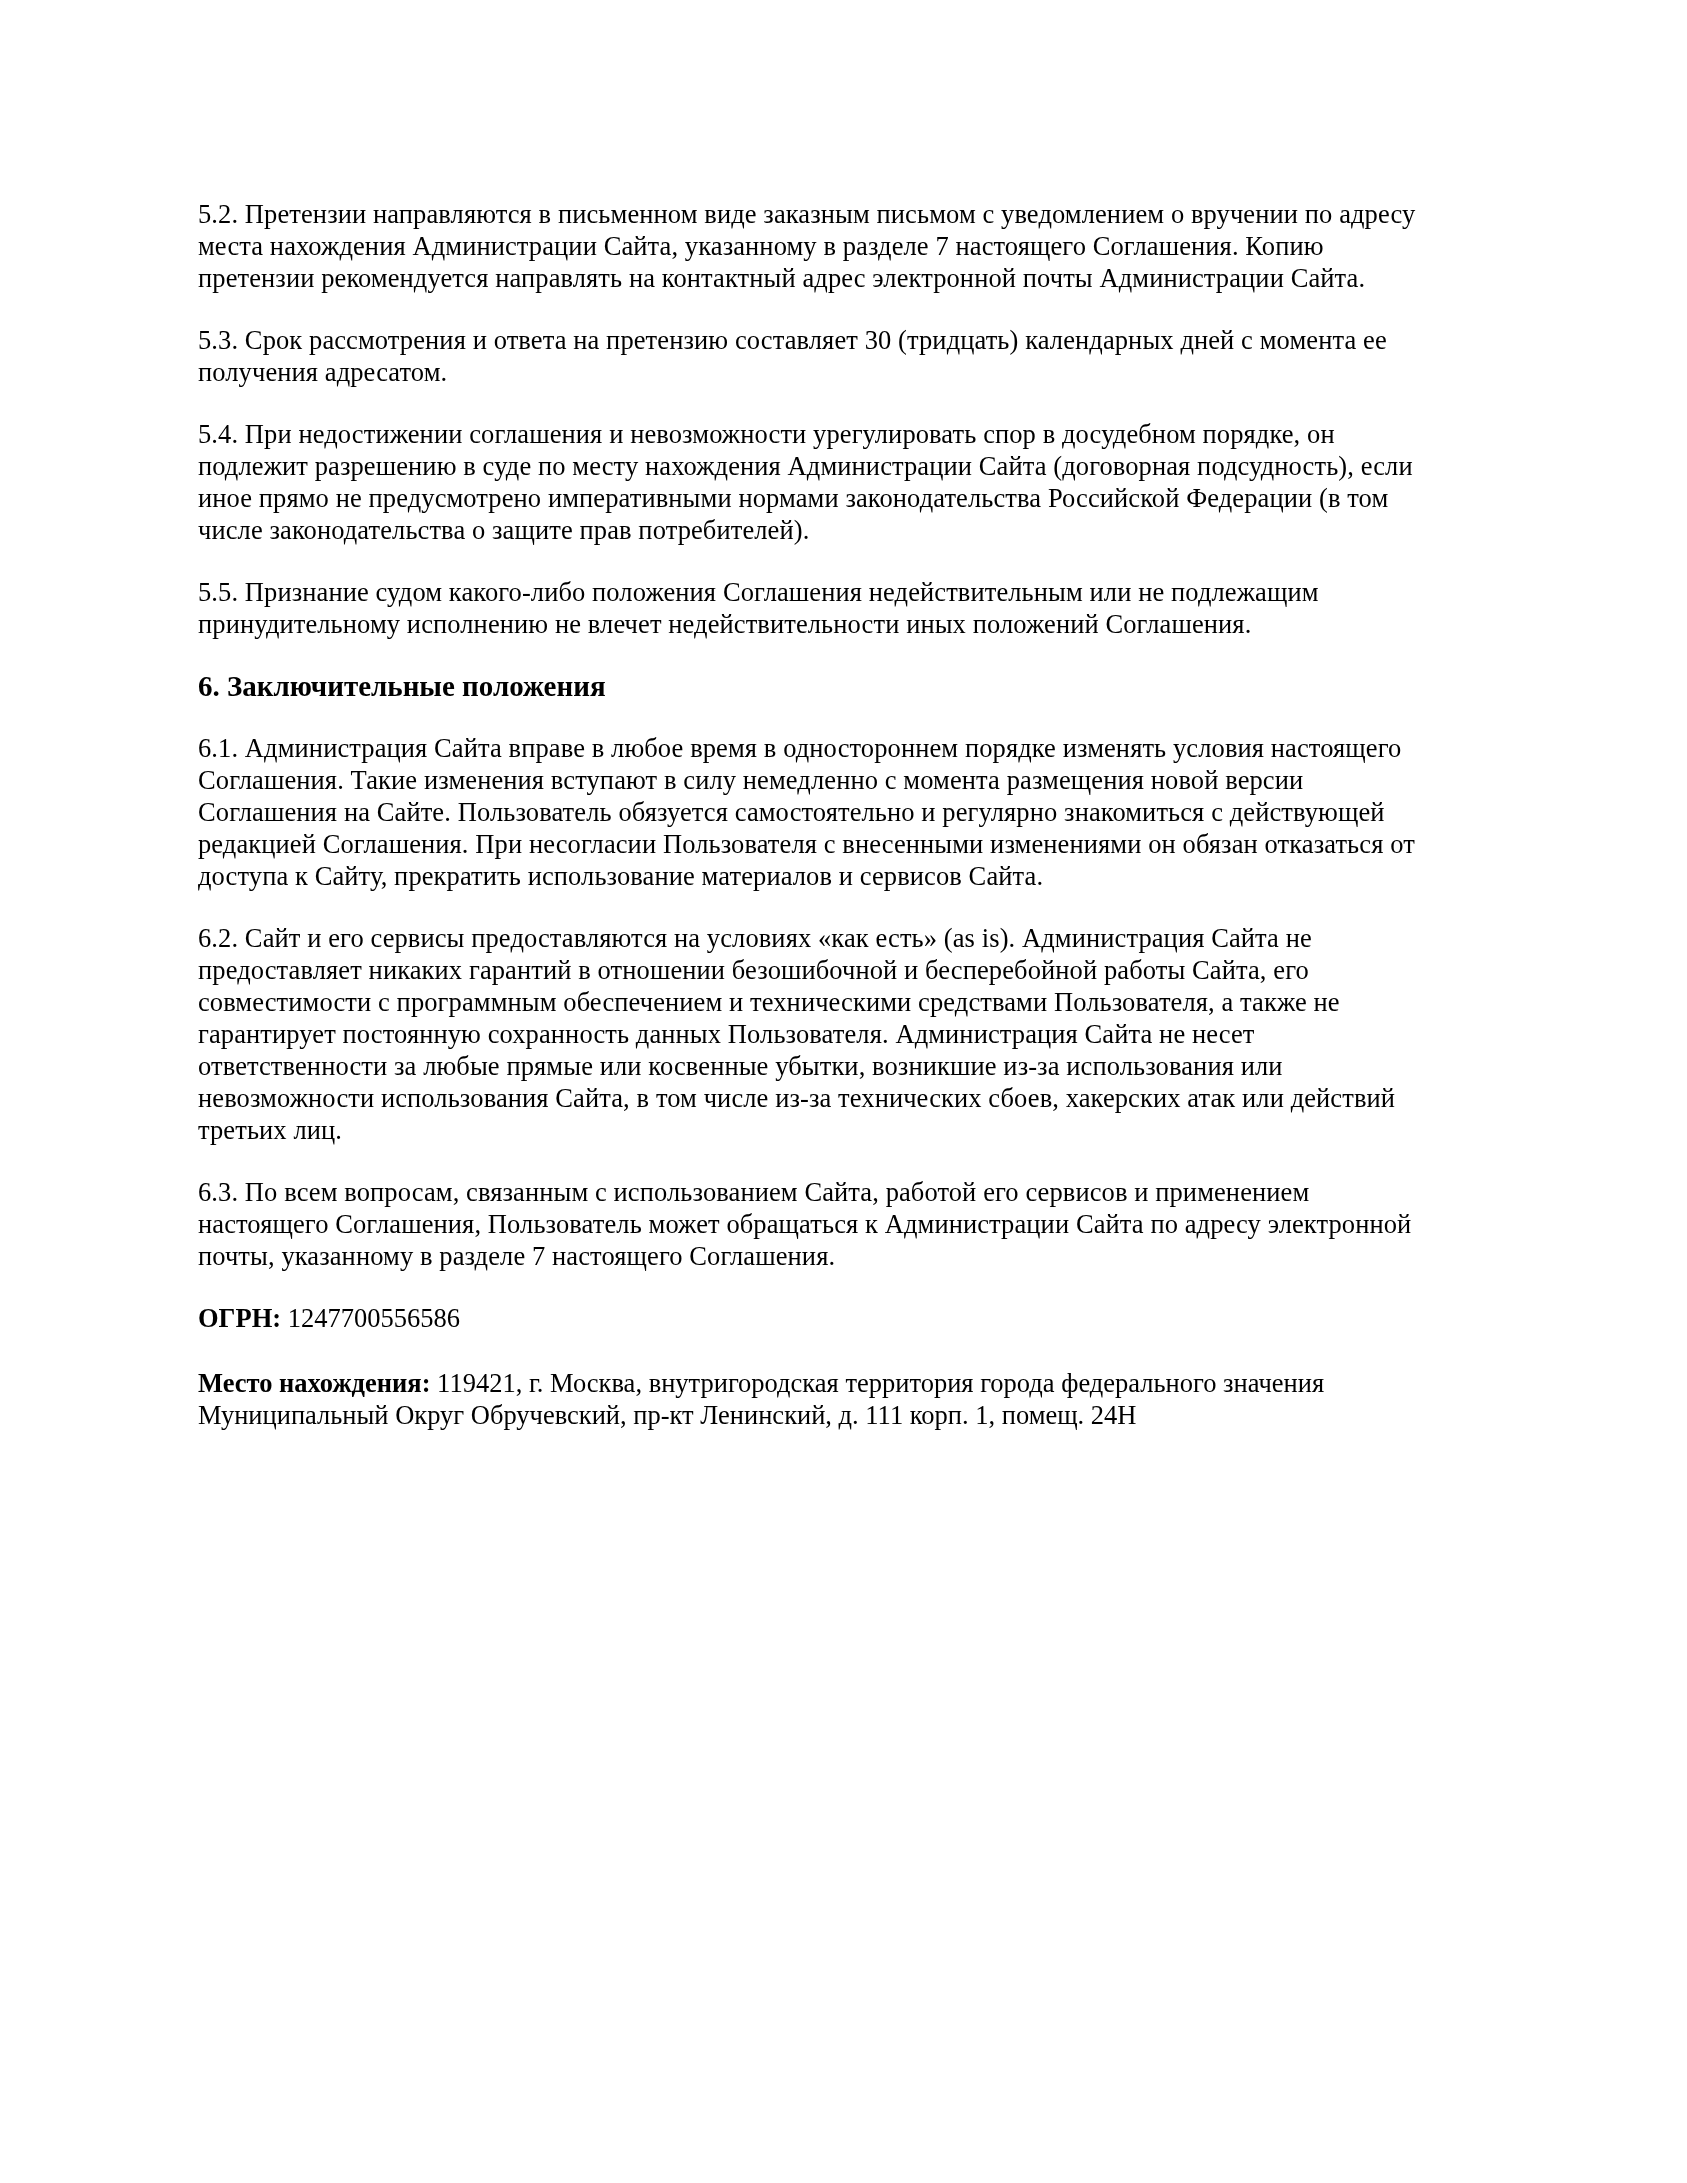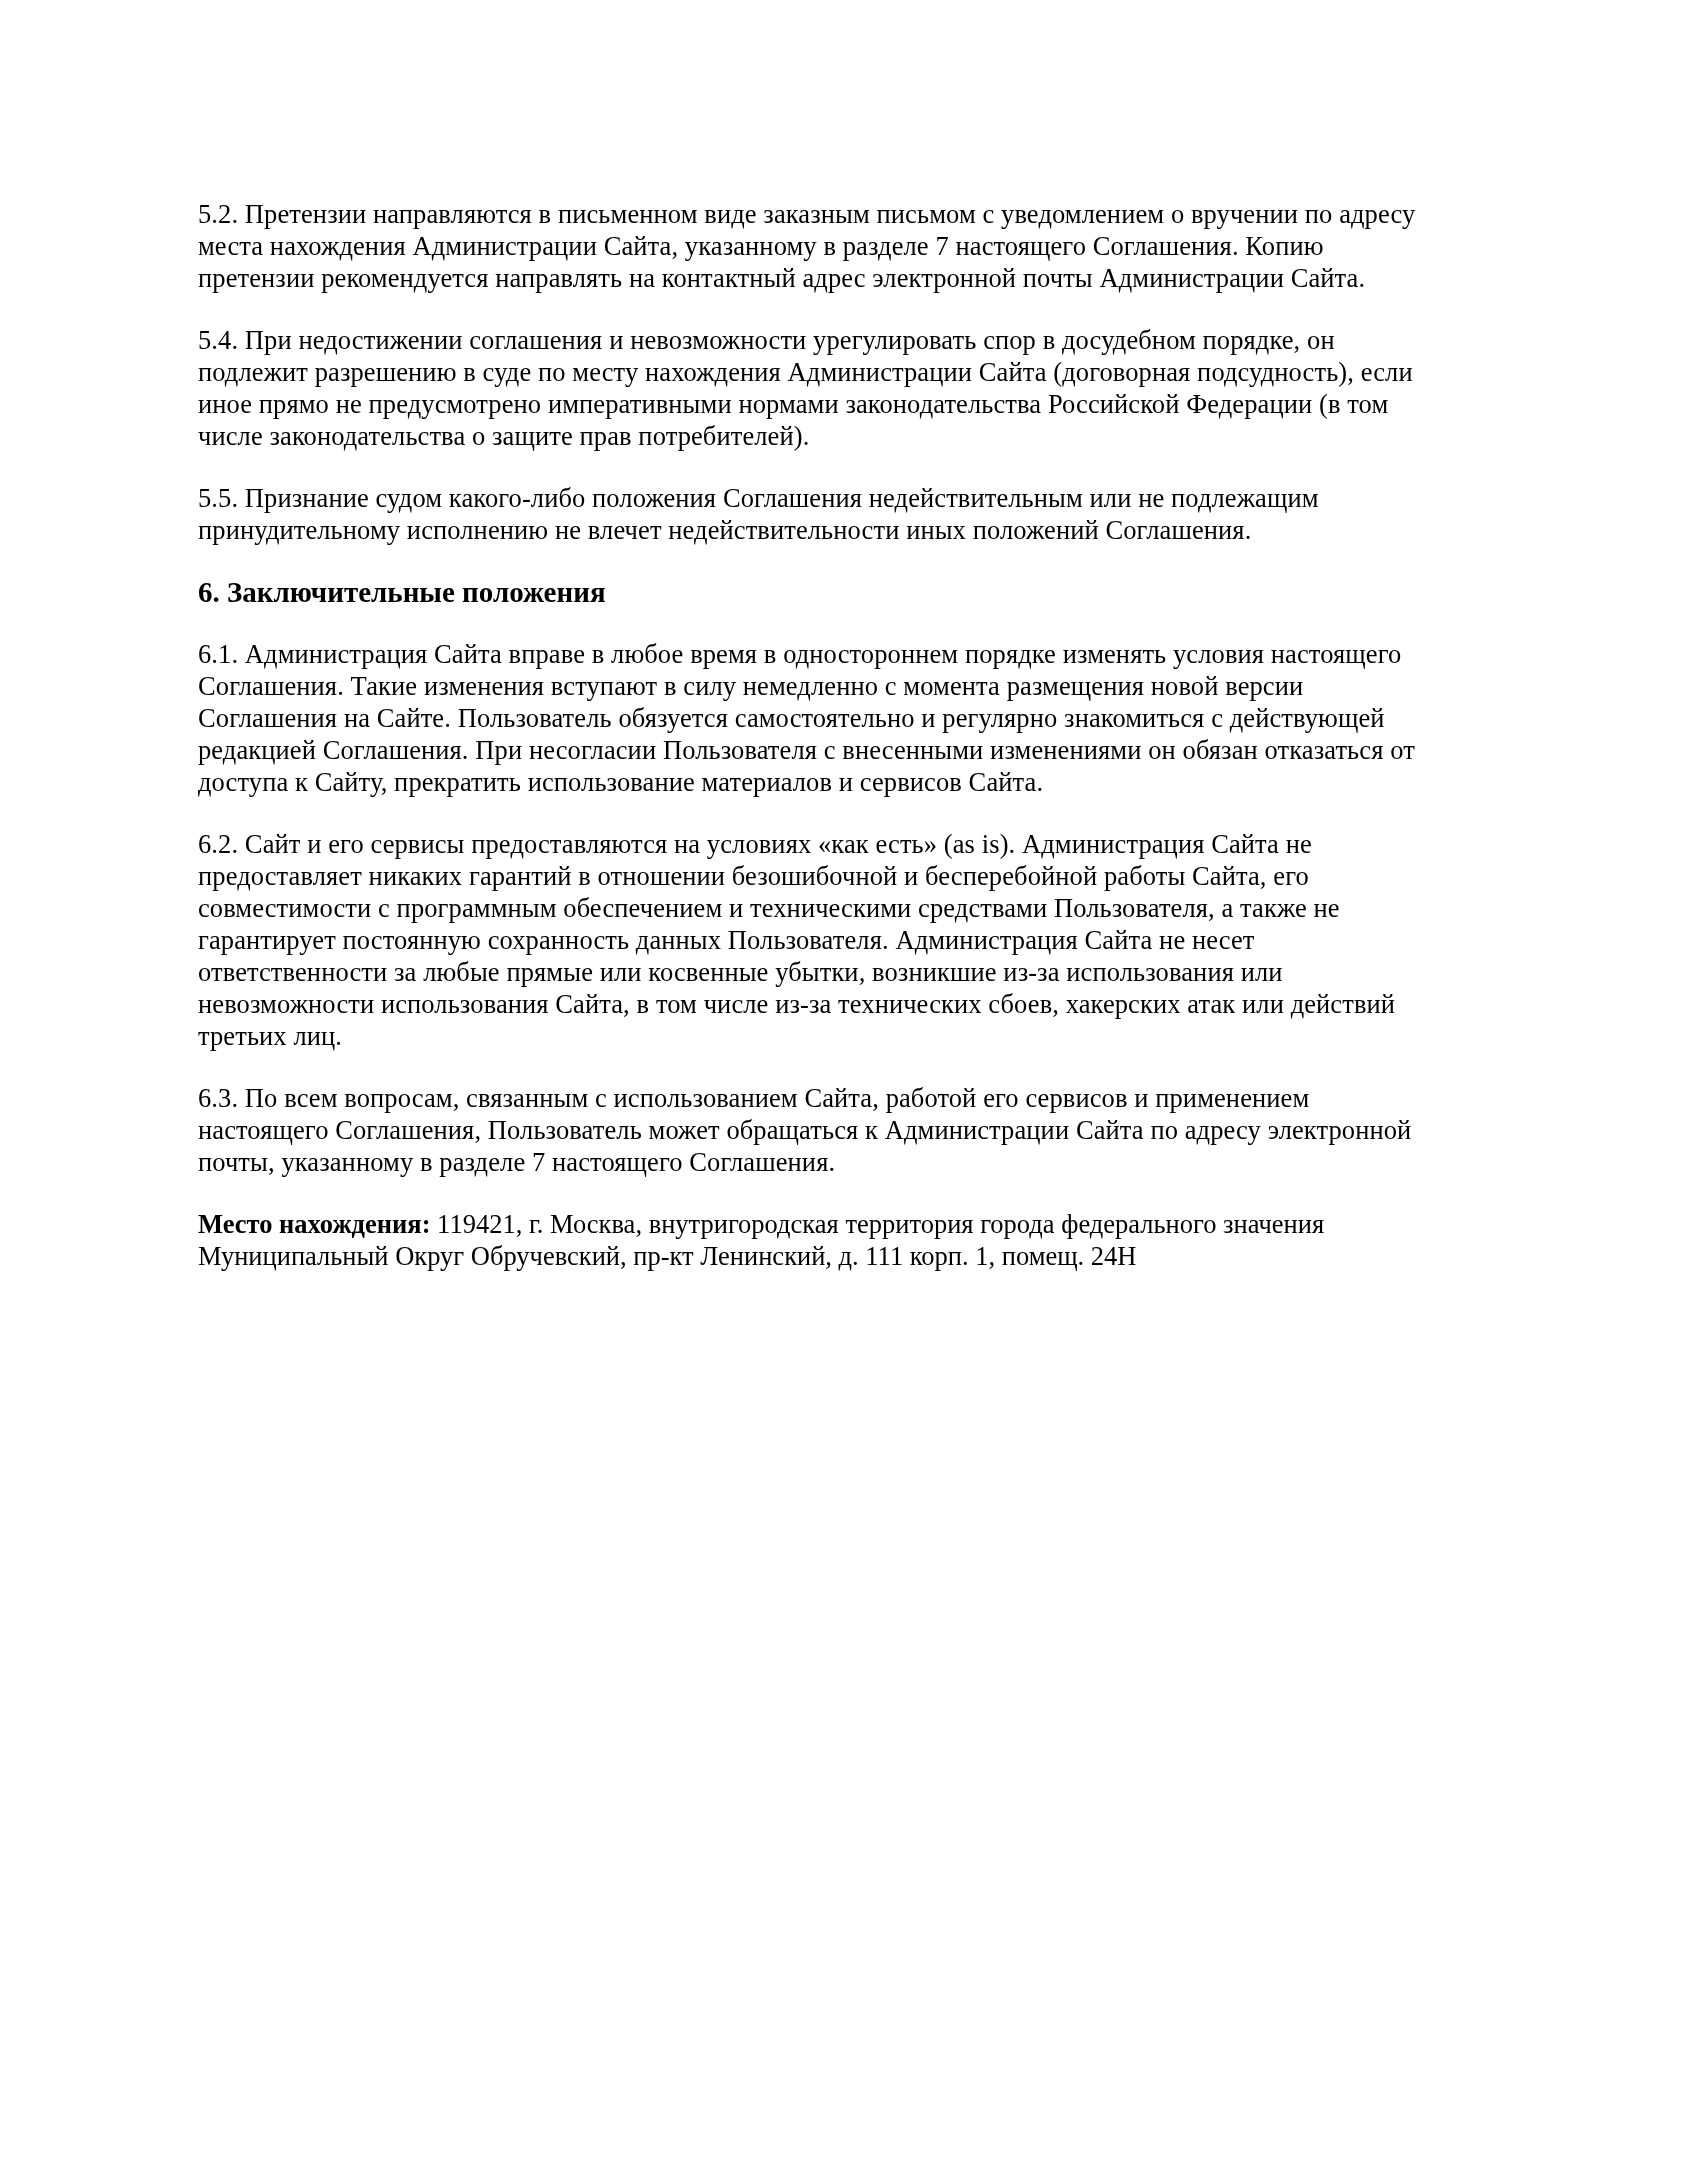--- a/index.html
+++ b/index.html
@@ -61,38 +61,42 @@
   .requisites p.req-line:last-child { margin-bottom: 16px; }
 </style>
 </head>
 <body>
 
 <div class="page">
   <div class="doc-body">
 
     <p class="para">5.2. Претензии направляются в письменном виде заказным письмом с уведомлением о вручении по адресу места нахождения Администрации Сайта, указанному в разделе 7 настоящего Соглашения. Копию претензии рекомендуется направлять на контактный адрес электронной почты Администрации Сайта.</p>
 
+    <p class="para">5.3. Срок рассмотрения и ответа на претензию составляет 30 (тридцать) календарных дней с момента ее получения адресатом.</p>
 
     <p class="para">5.4. При недостижении соглашения и невозможности урегулировать спор в досудебном порядке, он подлежит разрешению в суде по месту нахождения Администрации Сайта (договорная подсудность), если иное прямо не предусмотрено императивными нормами законодательства Российской Федерации (в том числе законодательства о защите прав потребителей).</p>
 
     <p class="para">5.5. Признание судом какого-либо положения Соглашения недействительным или не подлежащим принудительному исполнению не влечет недействительности иных положений Соглашения.</p>
 
     <h2 class="heading">6. Заключительные положения</h2>
 
     <p class="para">6.1. Администрация Сайта вправе в любое время в одностороннем порядке изменять условия настоящего Соглашения. Такие изменения вступают в силу немедленно с момента размещения новой версии Соглашения на Сайте. Пользователь обязуется самостоятельно и регулярно знакомиться с действующей редакцией Соглашения. При несогласии Пользователя с внесенными изменениями он обязан отказаться от доступа к Сайту, прекратить использование материалов и сервисов Сайта.</p>
 
     <p class="para">6.2. Сайт и его сервисы предоставляются на условиях «как есть» (as is). Администрация Сайта не предоставляет никаких гарантий в отношении безошибочной и бесперебойной работы Сайта, его совместимости с программным обеспечением и техническими средствами Пользователя, а также не гарантирует постоянную сохранность данных Пользователя. Администрация Сайта не несет ответственности за любые прямые или косвенные убытки, возникшие из-за использования или невозможности использования Сайта, в том числе из-за технических сбоев, хакерских атак или действий третьих лиц.</p>
 
     <p class="para">6.3. По всем вопросам, связанным с использованием Сайта, работой его сервисов и применением настоящего Соглашения, Пользователь может обращаться к Администрации Сайта по адресу электронной почты, указанному в разделе 7 настоящего Соглашения.</p>
 
 
     <div class="requisites">
 
 
 
+      <p class="req-line">
+        <span class="lbl">ОГРН:</span> <span class="val">1247700556586</span>
+      </p>
 
       <p class="req-line">
         <span class="lbl">Место нахождения:</span> <span class="val">119421, г. Москва, внутригородская территория города федерального значения Муниципальный Округ Обручевский, пр-кт Ленинский, д. 111 корп. 1, помещ. 24Н</span>
       </p>
 
     </div>
 
   </div>
 </div>
 

